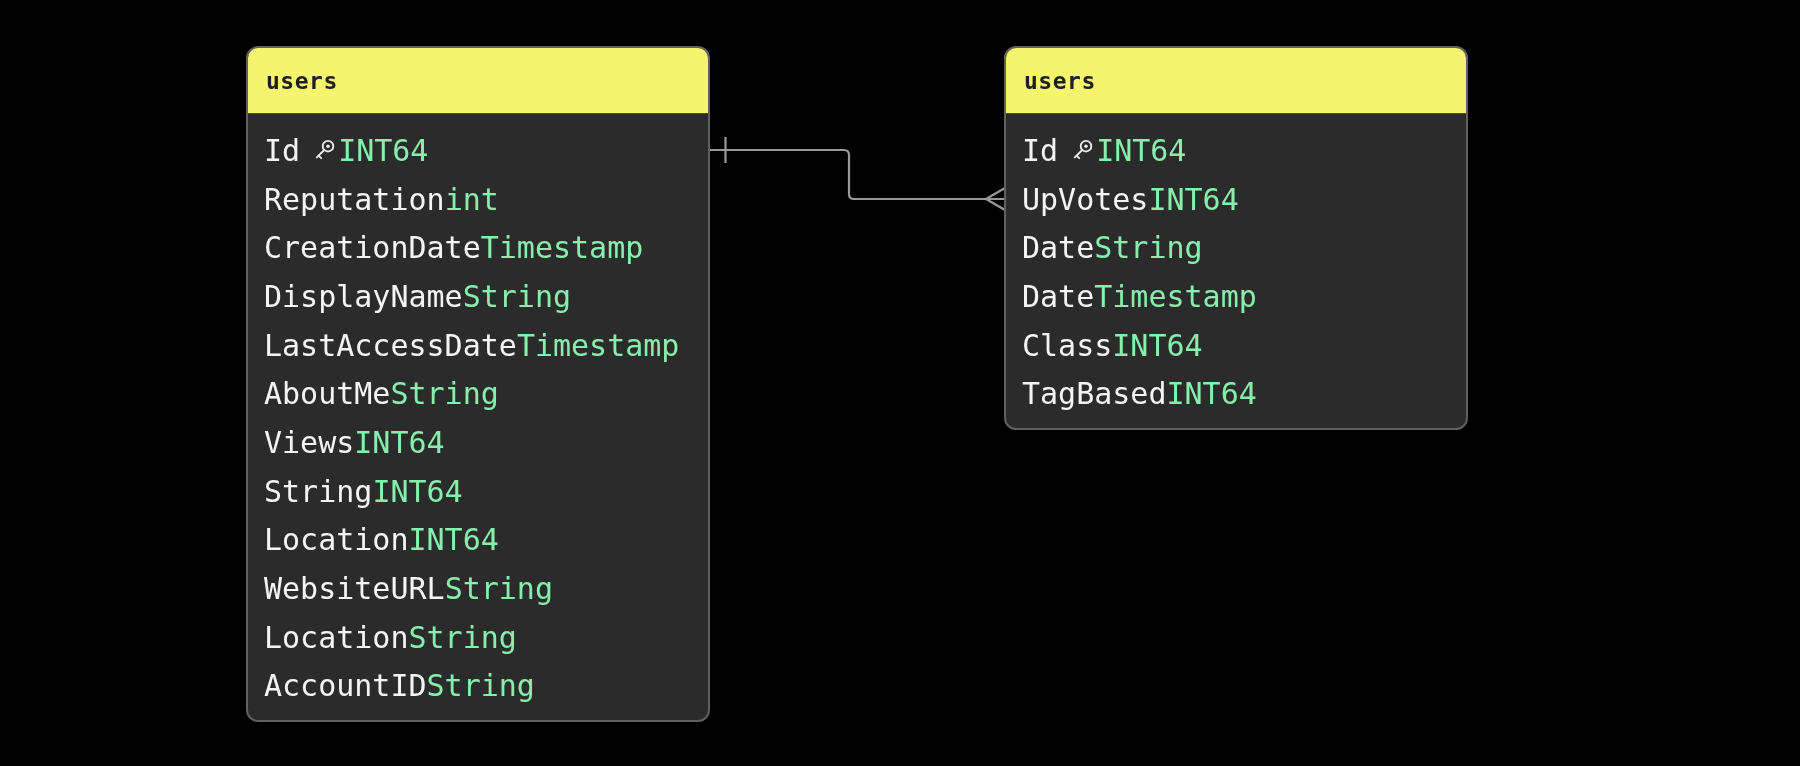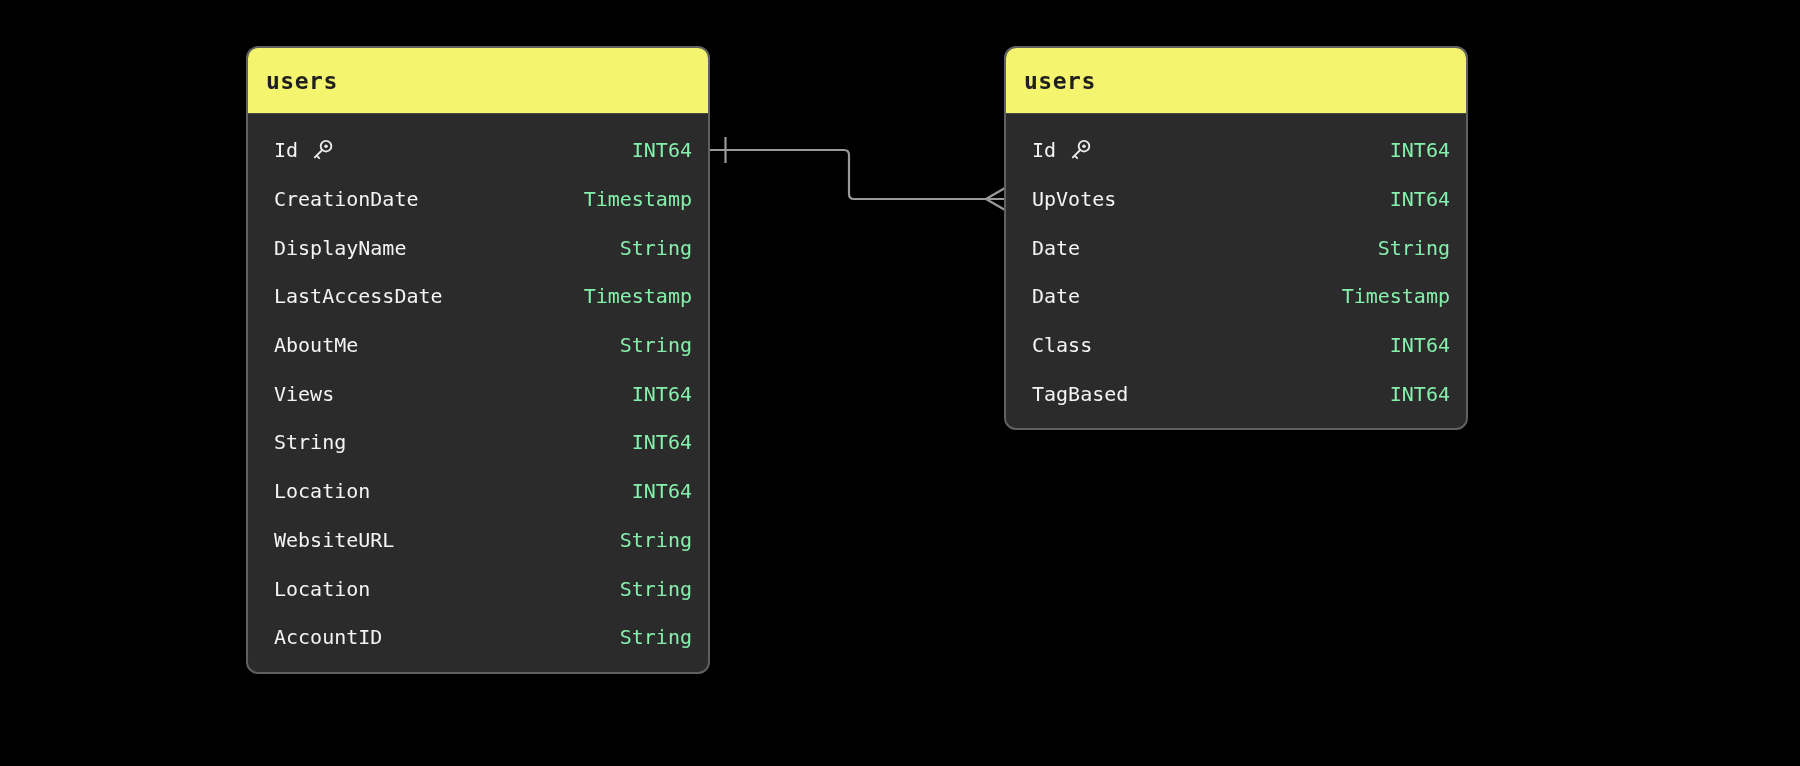--- a/index.html
+++ b/index.html
@@ -28,24 +28,23 @@
     padding:0 18px;
     border-bottom:1px solid #4a4a42;
     box-sizing:border-box;
   }
   .table-title{
     font-size:23px;font-weight:bold;color:#1f1f1f;letter-spacing:0.5px;
   }
   .table-body{padding:12px 0 10px 0;}
   .field-row{
     height:48.7px;
-    display:flex;align-items:center;justify-content:space-between;
+    display:flex;align-items:center;justify-content:flex-start;
     padding:0 16px;
-    font-size:20px;
-    margin-left:10px;
+    font-size:30px;
   }
   .field-left{display:flex;align-items:center;gap:11px;}
   .field-name{color:#f4f4f4;}
   .field-type{color:#86efac;}
   .key-icon{display:inline-flex;align-items:center;}
   .rel-svg{position:absolute;left:0;top:0;pointer-events:none;}
   .rel-svg path, .rel-svg line{pointer-events:stroke;}
 </style>
 </head>
 <body>
@@ -73,20 +72,26 @@
               <circle cx="17" cy="9.2" r="5.3" stroke="#e9e9e9" stroke-width="1.9" fill="none"></circle>
               <circle cx="17" cy="9.2" r="1.8" fill="#e9e9e9"></circle>
               <path d="M13.2 13 L5.8 20.4 M7.6 18.6 L10.2 21.2" stroke="#e9e9e9" stroke-width="1.9" fill="none" stroke-linecap="round"></path>
             </svg>
           </span>
         </span>
         <span class="field-type">INT64</span>
       </div>
       <div class="field-row">
         <span class="field-left">
+            <span class="field-name">Reputation</span>
+          </span>
+        <span class="field-type">int</span>
+      </div>
+      <div class="field-row">
+        <span class="field-left">
             <span class="field-name">CreationDate</span>
           </span>
         <span class="field-type">Timestamp</span>
       </div>
       <div class="field-row">
         <span class="field-left">
             <span class="field-name">DisplayName</span>
           </span>
         <span class="field-type">String</span>
       </div>

